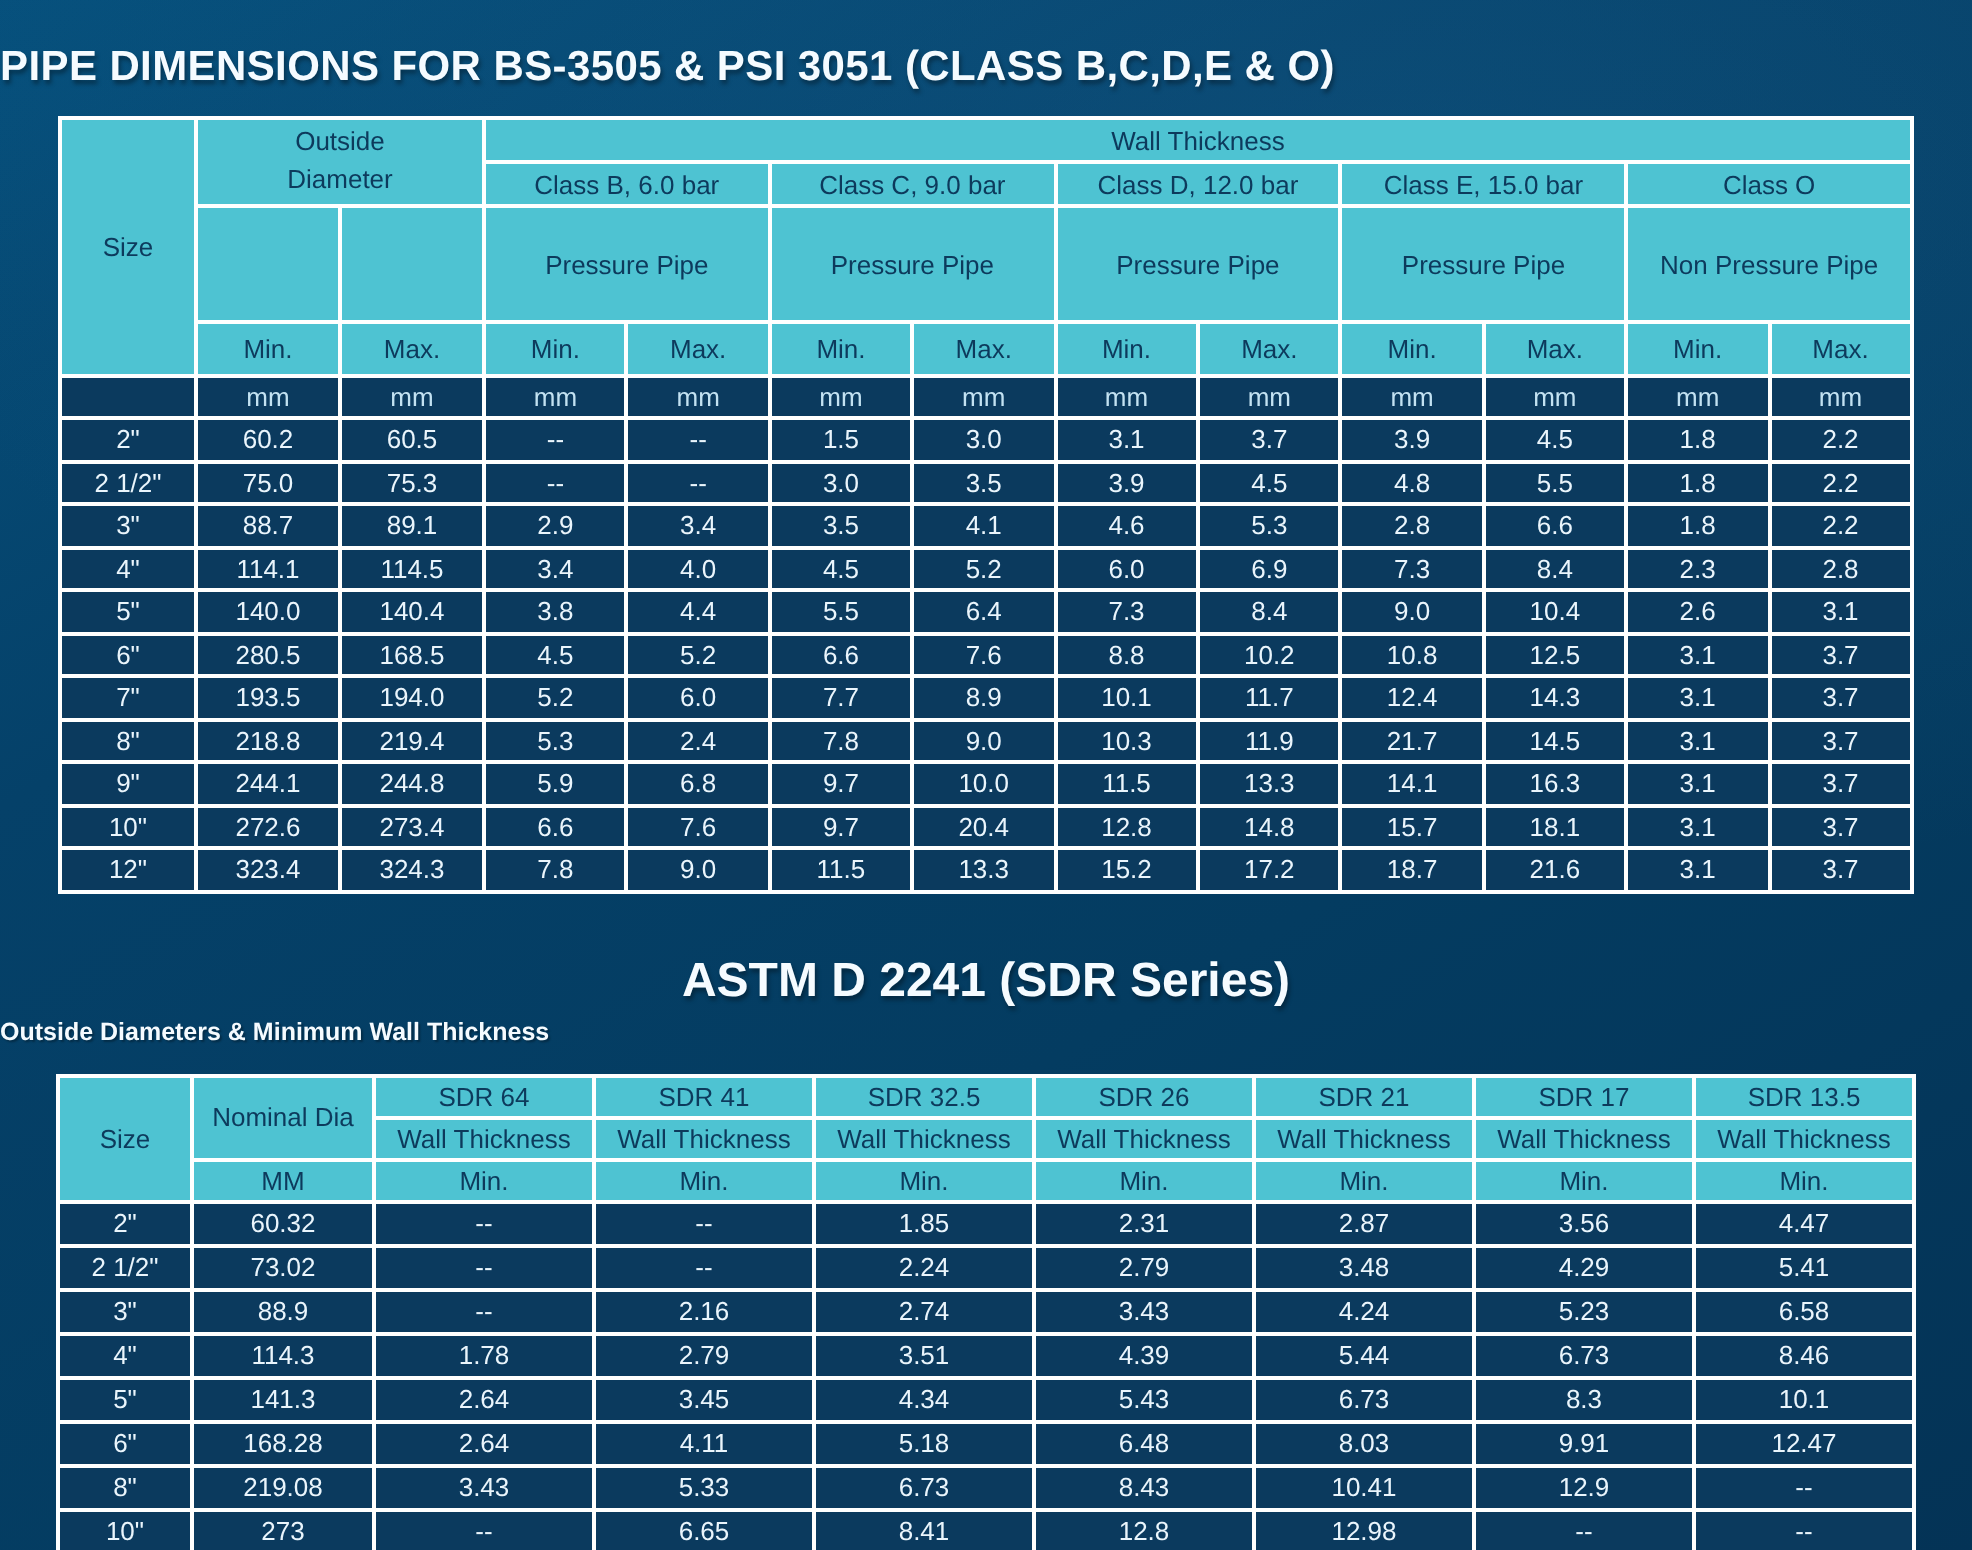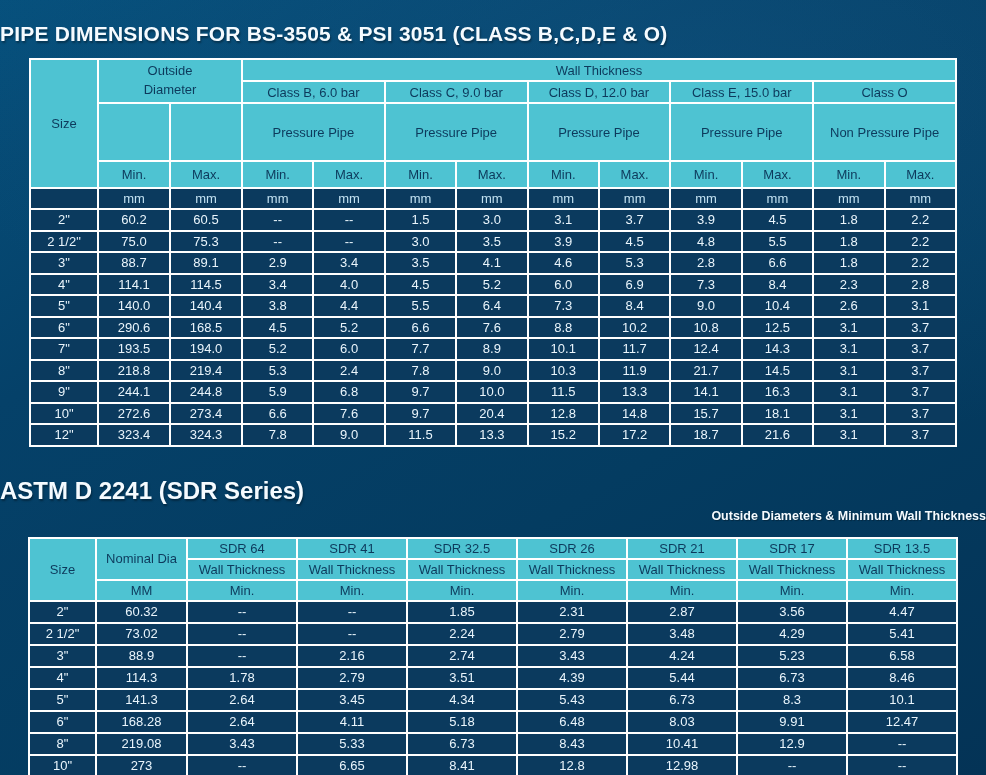--- a/index.html
+++ b/index.html
@@ -37,25 +37,25 @@
   }
   .t1 thead tr.r1 th,.t1 thead tr.r2 th{height:20px;}
   .t1 thead tr.r3 th{height:56px;white-space:normal;margin-left:24px;}
   .t1 thead tr.r4 th{height:25px;}
   .t1 tr.unit-row td{height:19px;color:var(--unit-text);}
   .t1 tbody tr td{height:19.5px;}
   .t2 thead tr th{height:19px;}
   .t2 tbody tr td{height:20px;}
   .od-header div{line-height:1.45;}
   .section-title{
-    margin-top:30px;text-align:left;color:var(--title-text);
+    margin-top:30px;text-align:center;color:var(--title-text);
     font-size:24px;font-weight:bold;text-shadow:1px 2px 2px rgba(0,0,0,0.35);
   }
   .section-subtitle{
-    margin-top:4px;text-align:right;color:var(--title-text);
+    margin-top:4px;text-align:left;color:var(--title-text);
     font-size:12.5px;font-weight:bold;text-shadow:1px 1px 1px rgba(0,0,0,0.3);
   }
 </style>
 </head>
 <body>
 
 <div class="page">
 
   <div class="main-title">PIPE DIMENSIONS FOR BS-3505 &amp; PSI 3051 (CLASS B,C,D,E &amp; O)</div>
 
@@ -201,21 +201,21 @@
           <td>6.4</td>
           <td>7.3</td>
           <td>8.4</td>
           <td>9.0</td>
           <td>10.4</td>
           <td>2.6</td>
           <td>3.1</td>
         </tr>
         <tr>
           <td>6"</td>
-          <td>290.6</td>
+          <td>280.5</td>
           <td>168.5</td>
           <td>4.5</td>
           <td>5.2</td>
           <td>6.6</td>
           <td>7.6</td>
           <td>8.8</td>
           <td>10.2</td>
           <td>10.8</td>
           <td>12.5</td>
           <td>3.1</td>

